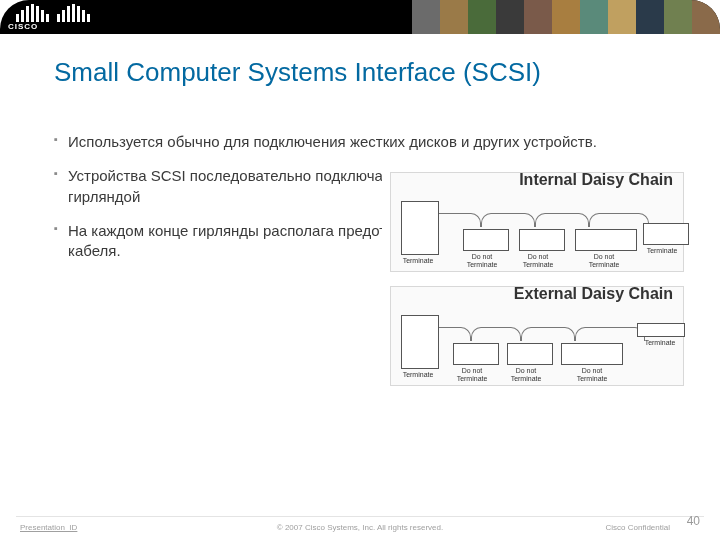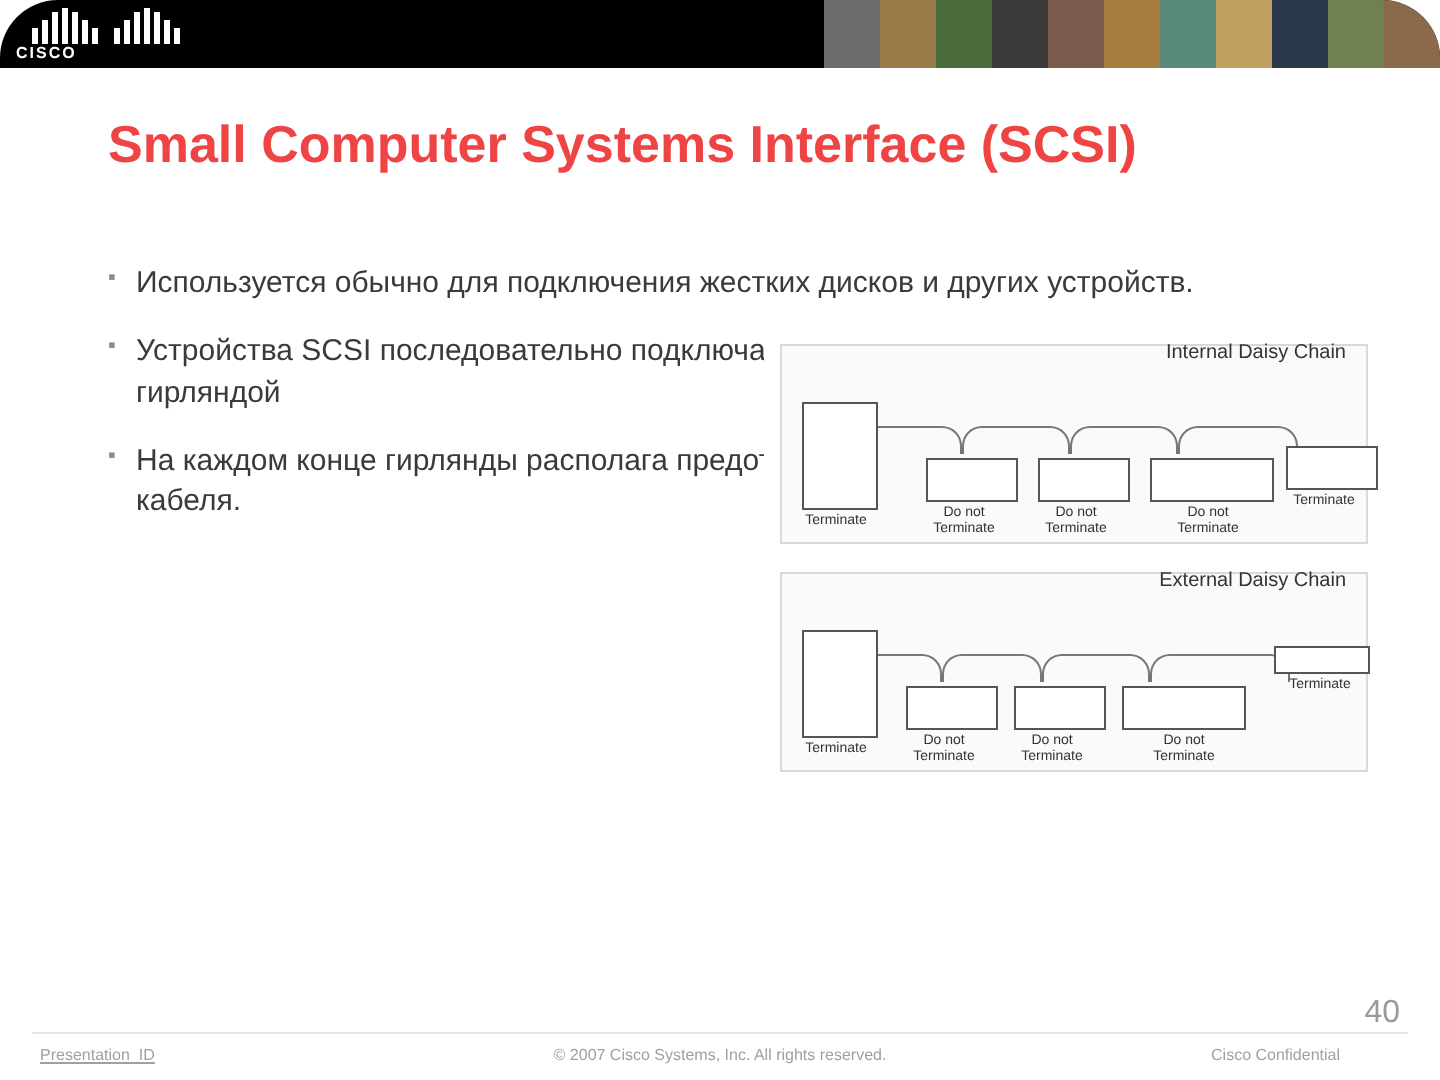--- a/index.html
+++ b/index.html
@@ -13,49 +13,49 @@
   .logo .b1 { height: 8px; } .logo .b2 { height: 12px; } .logo .b3 { height: 16px; }
   .logo .b4 { height: 18px; }
   .logo-text { position: absolute; left: 8px; top: 22px; color: #fff; font-size: 8px; letter-spacing: 1px; font-weight: bold; }
   .photo-strip { position: absolute; right: 0; top: 0; height: 34px; display: flex; }
   .photo-strip div { height: 34px; width: 28px; }
   .p1{background:#6b6b6b}.p2{background:#9a7a48}.p3{background:#4a6b3a}.p4{background:#3a3a3a}
   .p5{background:#7a5a4a}.p6{background:#a87e40}.p7{background:#5a8a7a}.p8{background:#c0a060}
   .p9{background:#2a3a4a}.p10{background:#708050}.p11{background:#8a6a4a}
 
   
-  .title { position: absolute; left: 54px; top: 58px; right: 30px; font-size: 26px; font-weight: bold; color: #ef4444; line-height: 1.15; }
+  .title { position: absolute; left: 54px; top: 58px; right: 30px; font-size: 26px; font-weight: normal; color: #0369a1; line-height: 1.15; }
 
   
   .content { position: absolute; left: 54px; top: 132px; right: 30px; }
   ul.bullets { list-style: none; }
   ul.bullets > li { position: relative; padding-left: 14px; font-size: 15px; line-height: 1.35; margin-bottom: 14px; color: #3a3a3a; }
   ul.bullets > li::before { content: "▪"; position: absolute; left: 0; top: 0; color: #8a8a8a; font-size: 11px; }
   .b2lines { white-space: pre-line; }
 
   
   .diagram { position: absolute; right: 28px; top: 168px; width: 310px; height: 230px; background: #fff; border: 0; }
   .diagram .panel { position: absolute; left: 8px; right: 8px; border: 1px solid #d8d8d8; background: #fafafa; }
   .panel-top { top: 4px; height: 100px; }
   .panel-bot { top: 118px; height: 100px; }
-  .panel-label { position: absolute; right: 10px; top: -2px; font-size: 10px; font-weight: normal; color: #333; padding-left: 24px; }
+  .panel-label { position: absolute; right: 10px; top: -2px; font-size: 16px; font-weight: bold; color: #333; padding-left: 24px; }
   .device { position: absolute; background: #fff; border: 1px solid #555; }
   .dev-card { width: 38px; height: 54px; top: 28px; }
   .dev-box { width: 46px; height: 22px; top: 56px; }
   .dev-wide { width: 62px; height: 22px; top: 56px; }
   .term-label, .dnt-label { position: absolute; font-size: 7px; color: #333; width: 50px; text-align: center; line-height: 1.1; }
   .cable { position: absolute; height: 14px; border: 1px solid #777; border-bottom: none; border-radius: 10px 10px 0 0; background: transparent; top: 40px; }
 
   
   .footer { position: absolute; left: 0; bottom: 0; width: 720px; height: 24px; }
   .footer .rule { position: absolute; left: 16px; right: 16px; top: 0; height: 0; border-top: 1px solid #e4e4e4; }
   .footer .pres-id { position: absolute; left: 20px; bottom: 8px; font-size: 8px; color: #a0a0a0; text-decoration: underline; }
   .footer .copyright { position: absolute; left: 50%; transform: translateX(-50%); bottom: 8px; font-size: 8px; color: #a0a0a0; }
   .footer .conf { position: absolute; right: 50px; bottom: 8px; font-size: 8px; color: #a0a0a0; }
-  .footer .pagenum { position: absolute; right: 20px; bottom: 24px; font-size: 16px; color: #9a9a9a; }
+  .footer .pagenum { position: absolute; right: 20px; bottom: 12px; font-size: 12px; color: #9a9a9a; }
 </style>
 </head>
 <body>
 
 <div class="slide">
 
   <div class="top-banner">
     <div class="logo">
       <span class="bar b1"></span>
         <span class="bar b2"></span>

